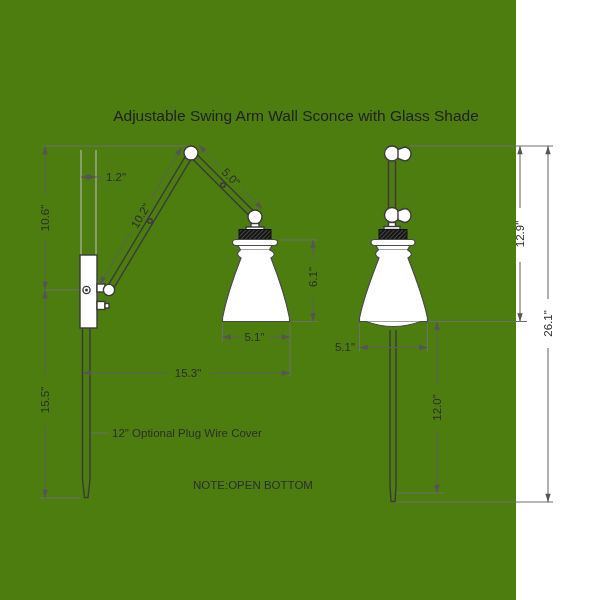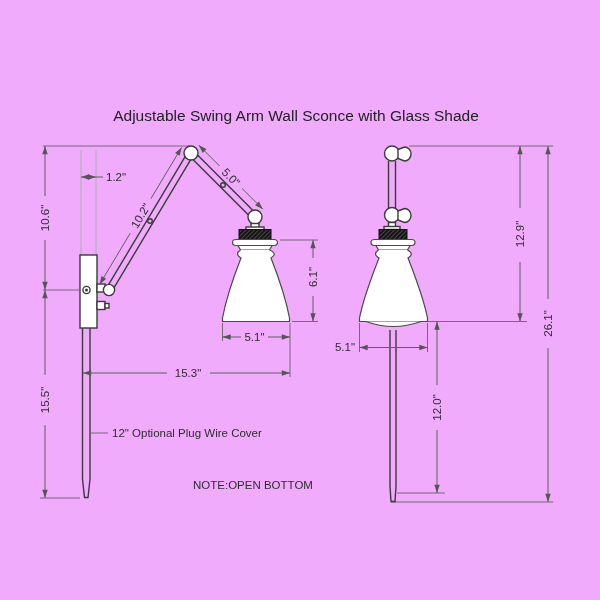--- a/index.html
+++ b/index.html
@@ -1,16 +1,16 @@
 <!DOCTYPE html>
 <html><head>
 <meta charset="utf-8">
 <style>
   html,body{margin:0;padding:0;background:#ffffff;width:600px;height:600px;overflow:hidden;}
-  .stage{position:relative;width:600px;height:600px;background:#f0abfc;}
+  .stage{position:relative;width:516px;height:600px;background:#4d7c0f;}
   svg{display:block;}
   text{font-family:"Liberation Sans","DejaVu Sans",sans-serif;fill:#2e2e2e;}
   .title-t{font-size:15.5px;fill:#222;}
   .dim-t{font-size:11.5px;}
   .obj{stroke:#3b3b3b;stroke-width:1.4;fill:none;}
   .objf{stroke:#3b3b3b;stroke-width:1.4;fill:#ffffff;}
   .glass{stroke:#4a4a4a;stroke-width:1.2;fill:#ffffff;}
   .dim{stroke:#5f5f5f;stroke-width:1;fill:none;}
   .ext{stroke:#6e6e6e;stroke-width:1;fill:none;}
   .ghost{stroke:#b3b3b3;stroke-width:1.2;fill:none;}

